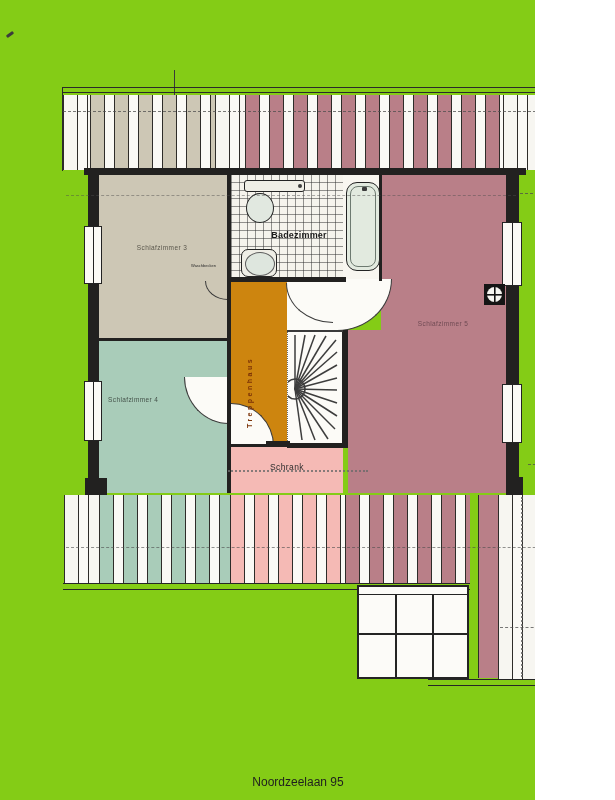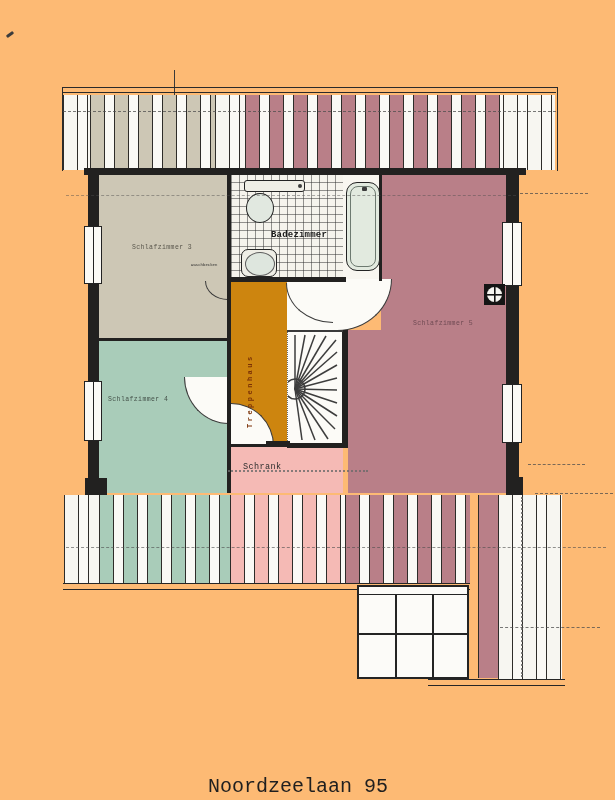--- a/index.html
+++ b/index.html
@@ -1,17 +1,17 @@
 <!DOCTYPE html>
 <html><head>
 <meta charset="utf-8">
 <style>
   html,body{margin:0;padding:0;background:#ffffff;}
-  #sheet{position:relative;width:615px;height:800px;background:#fdba74;overflow:hidden;
-         font-family:Liberation Mono, monospace;}
+  #sheet{position:relative;width:535px;height:800px;background:#84cc16;overflow:hidden;
+         font-family:Liberation Sans, sans-serif;}
   .abs{position:absolute;}
   
   .strips{position:absolute;
     background:repeating-linear-gradient(90deg,#2e2c29 0 1px,var(--sc) 1px 14px,#2e2c29 14px 15px,var(--sw,#faf9f5) 15px 24px);}
   .band-frame{position:absolute;border-left:1.5px solid #2a2a2a;border-right:1.5px solid #2a2a2a;}
   .dline{position:absolute;border-top:1.5px dashed #4d4d4d;opacity:.75;}
   .dotline{position:absolute;border-top:2px dotted #6b6b6b;opacity:.8;}
   .wall{position:absolute;background:#222120;}
   
   .window{position:absolute;background:#fbfaf6;border:1.2px solid #232323;box-sizing:border-box;}
@@ -159,21 +159,21 @@
 
   <div class="vent" style="left:484px;top:284px;">
     <div class="circ"></div>
   </div>
 
   <div class="room-label" style="left:112px;top:244px;width:100px;text-align:center;color:#59564c;filter:blur(.3px);">Schlafzimmer 3</div>
   <div class="room-label" style="left:108px;top:396px;width:110px;text-align:left;color:#45524a;filter:blur(.25px);">Schlafzimmer 4</div>
   <div class="room-label" style="left:398px;top:320px;width:90px;text-align:center;color:#6f4a53;filter:blur(.4px);">Schlafzimmer 5</div>
   <div class="room-label" style="left:253px;top:230px;width:92px;text-align:center;font-size:9px;font-weight:700;color:#1c1c1c;letter-spacing:.2px;">Badezimmer</div>
   <div class="vlabel" style="left:246px;top:318px;height:110px;">Treppenhaus</div>
-  <div class="room-label" style="left:243px;top:462px;width:88px;font-size:8.5px;color:#2e2e2e;">Schrank</div>
+  <div class="room-label" style="left:243px;top:462px;width:88px;text-align:center;font-size:8.5px;color:#2e2e2e;">Schrank</div>
   <div class="room-label" style="left:191px;top:263px;width:30px;font-size:4px;line-height:5px;color:#2a2a2a;letter-spacing:0;filter:blur(.3px);white-space:normal;">Waschbecken</div>
 
   <div class="strips" style="--sc:#f7f6f1;left:64px;top:495px;width:35px;height:88px;"></div>
   <div class="strips" style="--sc:#a9ccb9;left:99px;top:495px;width:131px;height:88px;"></div>
   <div class="strips" style="--sc:#f5bab5;left:230px;top:495px;width:115px;height:88px;"></div>
   <div class="strips" style="--sc:#b97f88;left:345px;top:495px;width:125px;height:88px;"></div>
   <div class="abs" style="left:63px;top:583px;width:407px;height:5px;border-top:1.5px solid #262626;border-bottom:1px solid #262626;"></div>
 
   <div class="abs" style="left:478px;top:495px;width:20px;height:183px;background:#b97f88;border-left:1px solid #2e2c29;border-right:1px solid #2e2c29;"></div>
   <div class="strips" style="--sc:#f7f6f1;left:498px;top:495px;width:64px;height:185px;"></div>
@@ -188,15 +188,15 @@
   </div>
 
   <div class="dline" style="left:66px;top:195px;width:450px;opacity:.45;"></div>
   <div class="dline" style="left:520px;top:193px;width:68px;"></div>
   <div class="dline" style="left:528px;top:464px;width:57px;"></div>
   <div class="dline" style="left:535px;top:493px;width:78px;"></div>
   <div class="dline" style="left:66px;top:547px;width:540px;opacity:.6;"></div>
   <div class="dline" style="left:500px;top:627px;width:100px;"></div>
   <div class="dotline" style="left:228px;top:470px;width:140px;"></div>
 
-  <div class="footer-line" style="top:775px;font-size:20px;">Noordzeelaan 95</div>
+  <div class="footer-line" style="top:775px;font-size:12px;">Noordzeelaan 95</div>
 
 </div>
 
 </body></html>

